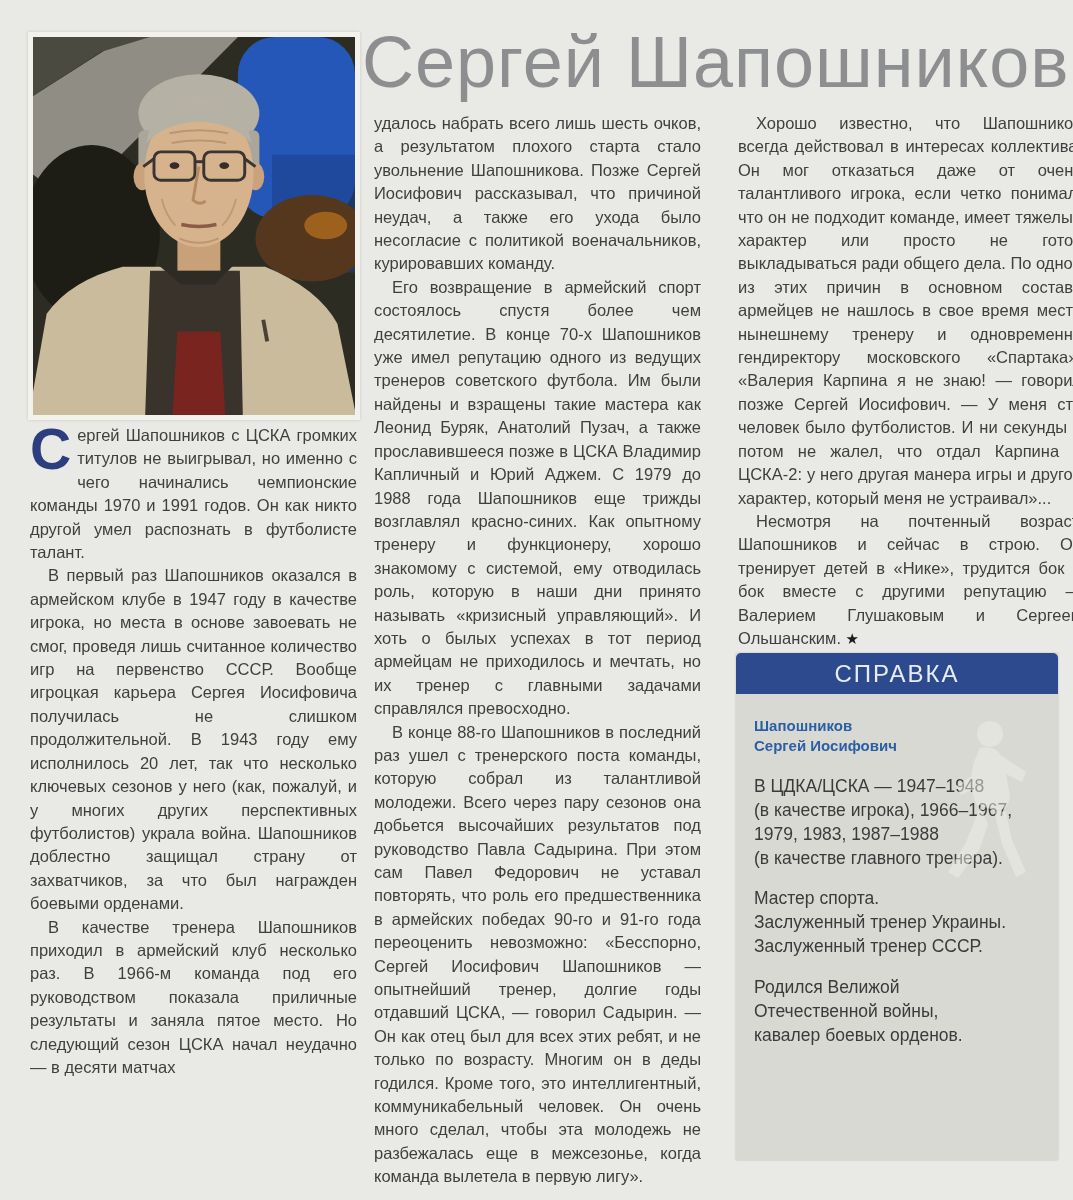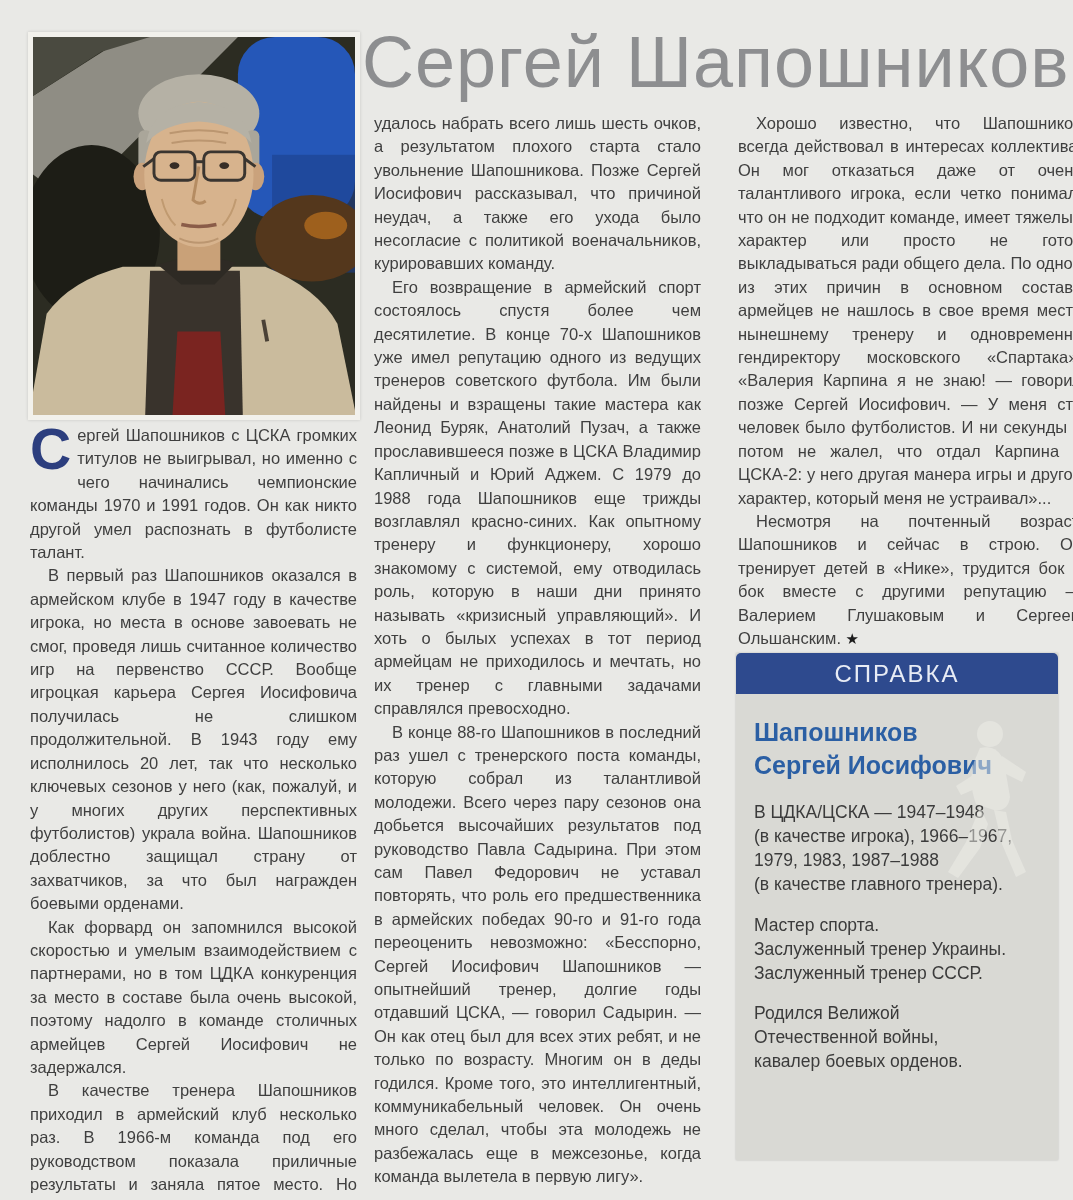--- a/index.html
+++ b/index.html
@@ -26,21 +26,21 @@
            color:#2c3e7e;margin:3px 6px 0 0;text-indent:0;}
   .col p.first{text-indent:0;}
   .star{font-size:15px;color:#1c1c1c;}
   
   .spravka{position:absolute;left:736px;top:653px;width:322px;height:507px;
            background:#d9d9d4;box-shadow:0 0 2px rgba(0,0,0,.2);}
   .spravka-header{height:41px;background:#2e4a8e;border-radius:5px 5px 0 0;
                   color:#e8ecf5;font-size:24px;letter-spacing:2px;
                   display:flex;align-items:center;justify-content:center;}
   .spravka-body{position:relative;padding:22px 18px 0 18px;}
-  .spravka-name{color:#2b5fa4;font-weight:700;font-size:25px;line-height:1.32;
+  .spravka-name{color:#2b5fa4;font-weight:700;font-size:15px;line-height:1.32;
                 white-space:pre-line;margin-bottom:18px;}
   .spravka-item{color:#3b3b3b;font-size:17.5px;line-height:1.38;
                 white-space:pre-line;margin-bottom:16px;}
   .watermark{position:absolute;right:10px;top:18px;opacity:.5;pointer-events:none;}
 </style>
 </head>
 <body>
 
 <div class="page">
 
@@ -89,21 +89,20 @@
       <path d="M 132 165 Q 136 182 146 192" stroke="#c09a70" stroke-width="2" fill="none"></path>
       <path d="M 208 165 Q 204 182 194 192" stroke="#c09a70" stroke-width="2" fill="none"></path>
 
       <line x1="236" y1="288" x2="240" y2="310" stroke="#4a4136" stroke-width="4"></line>
     </svg>
   </div>
 
   <div class="col col1">
     <p class="first"><span class="dropcap">С</span><span>ергей Шапошников с ЦСКА громких титулов не выигрывал, но именно с чего начинались чемпионские команды 1970 и 1991 годов. Он как никто другой умел распознать в футболисте талант.</span></p>
     <p>В первый раз Шапошников оказался в армейском клубе в 1947 году в качестве игрока, но места в основе завоевать не смог, проведя лишь считанное количество игр на первенство СССР. Вообще игроцкая карьера Сергея Иосифовича получилась не слишком продолжительной. В 1943 году ему исполнилось 20 лет, так что несколько ключевых сезонов у него (как, пожалуй, и у многих других перспективных футболистов) украла война. Шапошников доблестно защищал страну от захватчиков, за что был награжден боевыми орденами.</p>
-    <p>Как форвард он запомнился высокой скоростью и умелым взаимодействием с партнерами, но в том ЦДКА конкуренция за место в составе была очень высокой, поэтому надолго в команде столичных армейцев Сергей Иосифович не задержался.</p>
     <p>В качестве тренера Шапошников приходил в армейский клуб несколько раз. В 1966-м команда под его руководством показала приличные результаты и заняла пятое место. Но следующий сезон ЦСКА начал неудачно — в десяти матчах</p>
   </div>
 
   <div class="col col2">
     <p class="noindent">удалось набрать всего лишь шесть очков, а результатом плохого старта стало увольнение Шапошникова. Позже Сергей Иосифович рассказывал, что причиной неудач, а также его ухода было несогласие с политикой военачальников, курировавших команду.</p>
     <p>Его возвращение в армейский спорт состоялось спустя более чем десятилетие. В конце 70-х Шапошников уже имел репутацию одного из ведущих тренеров советского футбола. Им были найдены и взращены такие мастера как Леонид Буряк, Анатолий Пузач, а также прославившееся позже в ЦСКА Владимир Капличный и Юрий Аджем. С 1979 до 1988 года Шапошников еще трижды возглавлял красно-синих. Как опытному тренеру и функционеру, хорошо знакомому с системой, ему отводилась роль, которую в наши дни принято называть «кризисный управляющий». И хоть о былых успехах в тот период армейцам не приходилось и мечтать, но их тренер с главными задачами справлялся превосходно.</p>
     <p>В конце 88-го Шапошников в последний раз ушел с тренерского поста команды, которую собрал из талантливой молодежи. Всего через пару сезонов она добьется высочайших результатов под руководство Павла Садырина. При этом сам Павел Федорович не уставал повторять, что роль его предшественника в армейских победах 90-го и 91-го года переоценить невозможно: «Бесспорно, Сергей Иосифович Шапошников — опытнейший тренер, долгие годы отдавший ЦСКА, — говорил Садырин. — Он как отец был для всех этих ребят, и не только по возрасту. Многим он в деды годился. Кроме того, это интеллигентный, коммуникабельный человек. Он очень много сделал, чтобы эта молодежь не разбежалась еще в межсезонье, когда команда вылетела в первую лигу».</p>
   </div>
 
   <div class="col col3">

